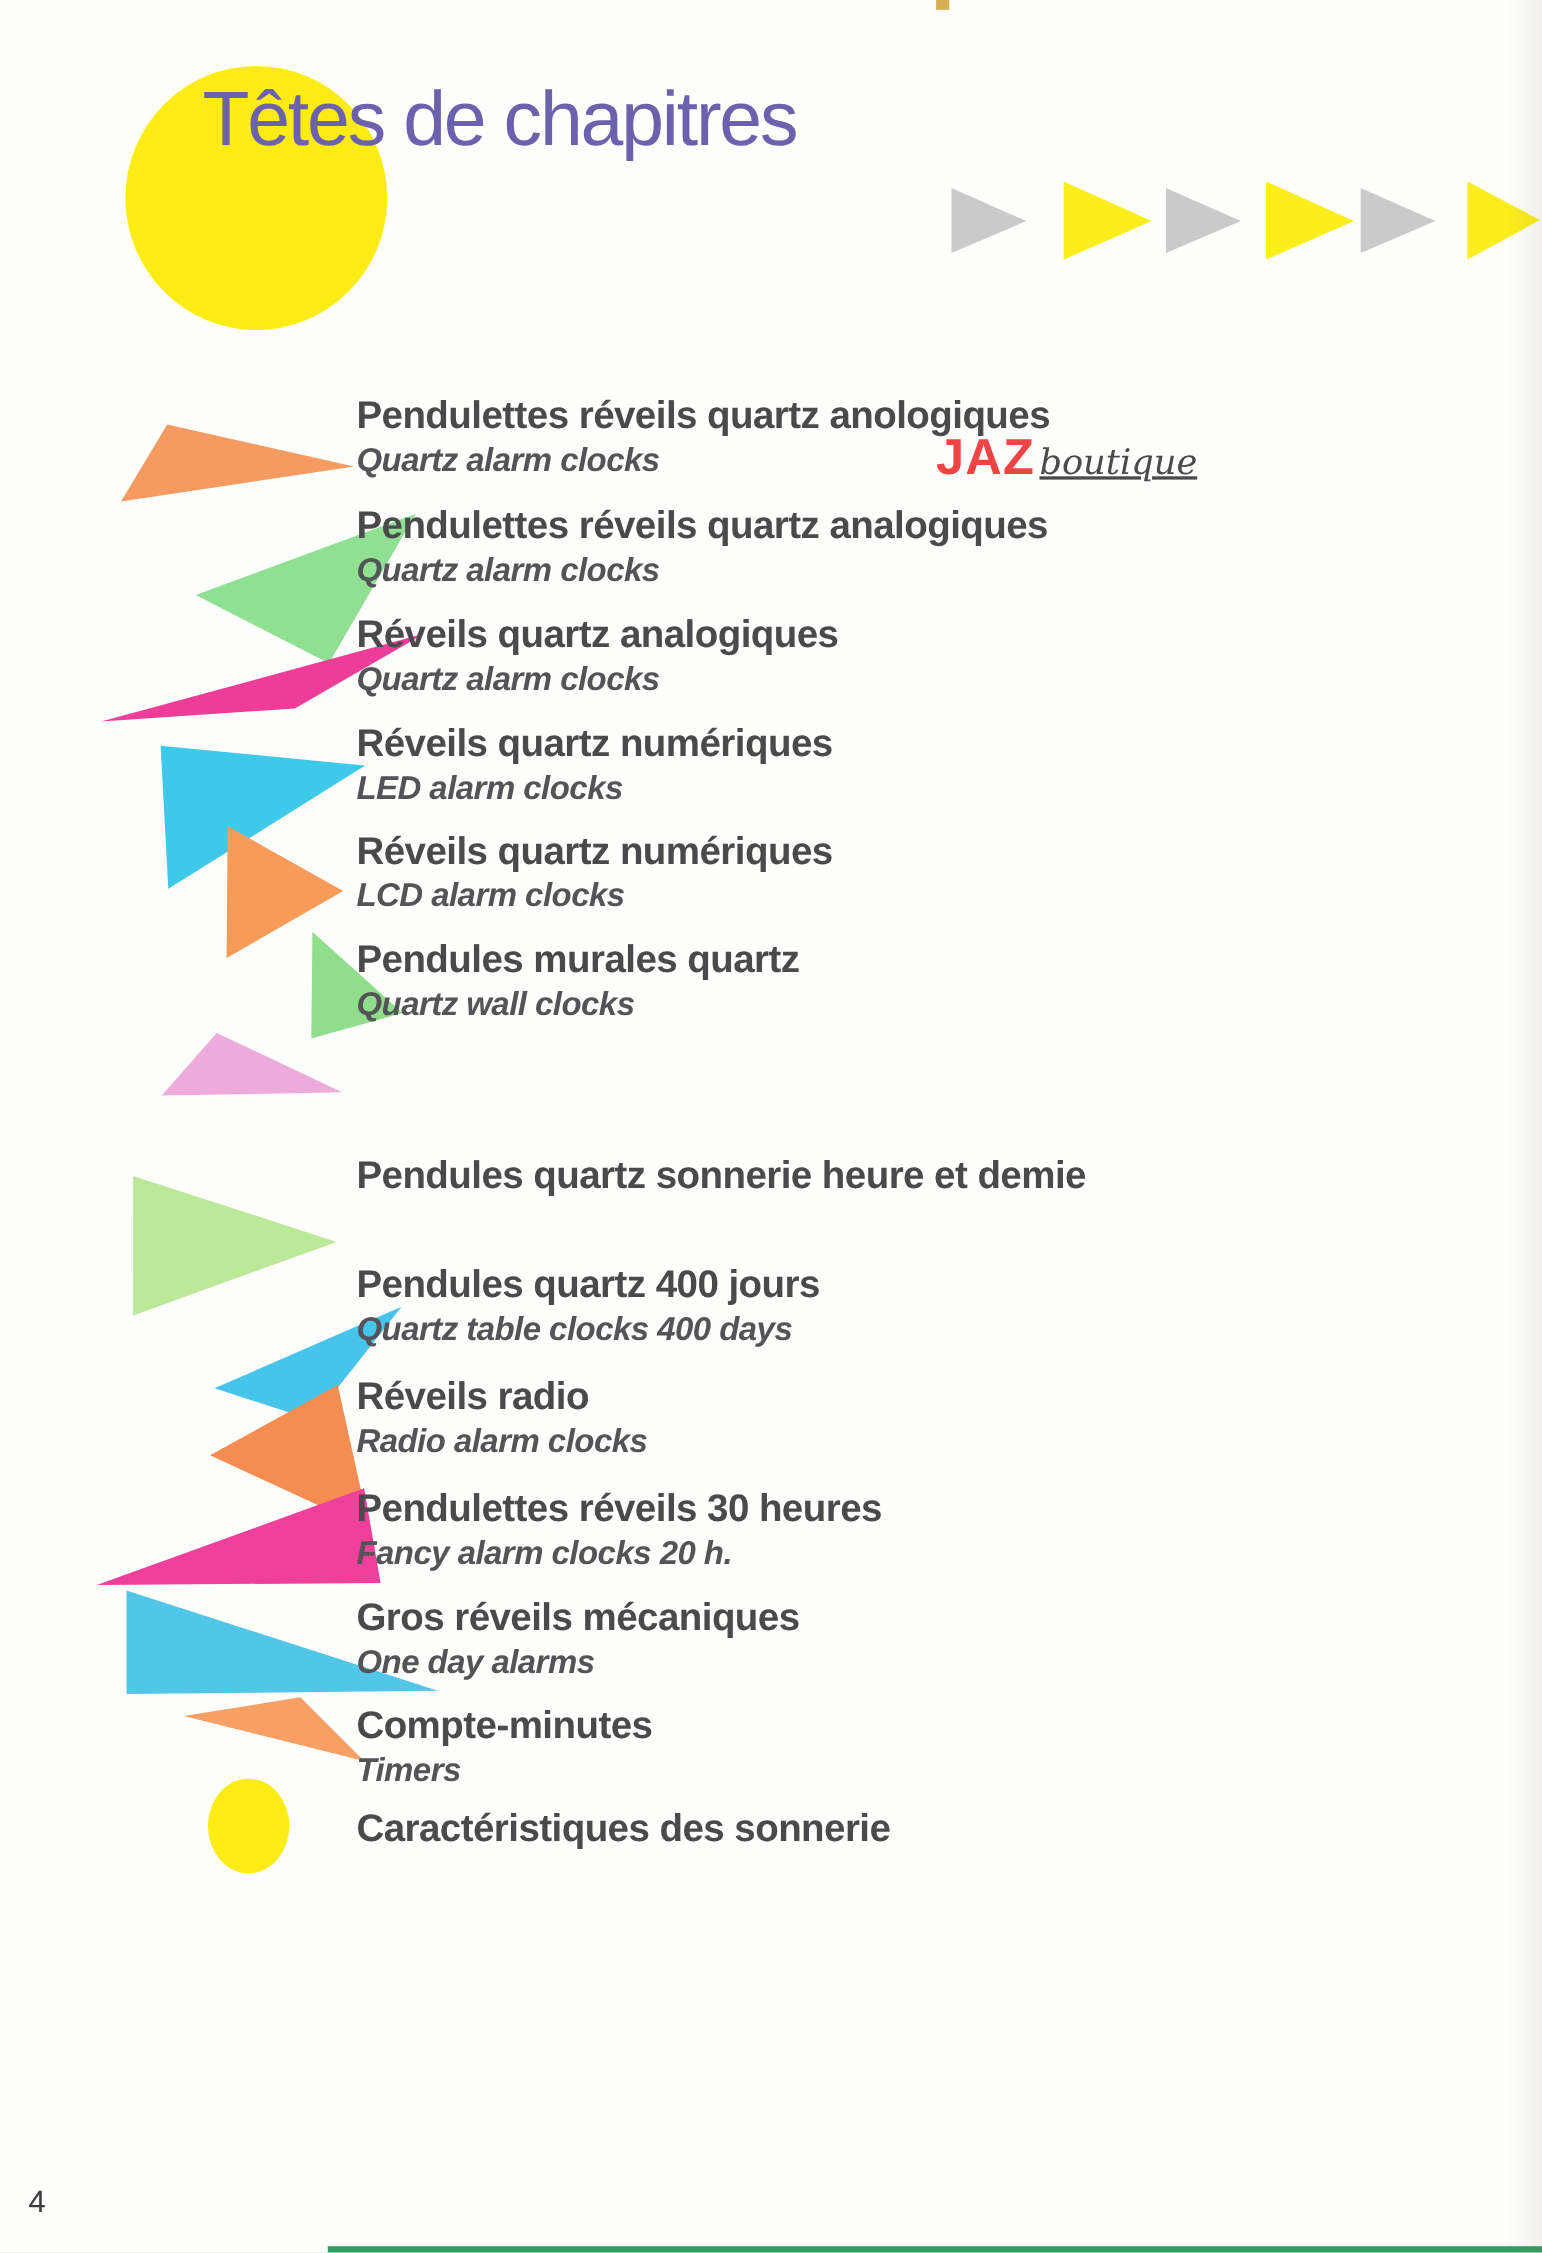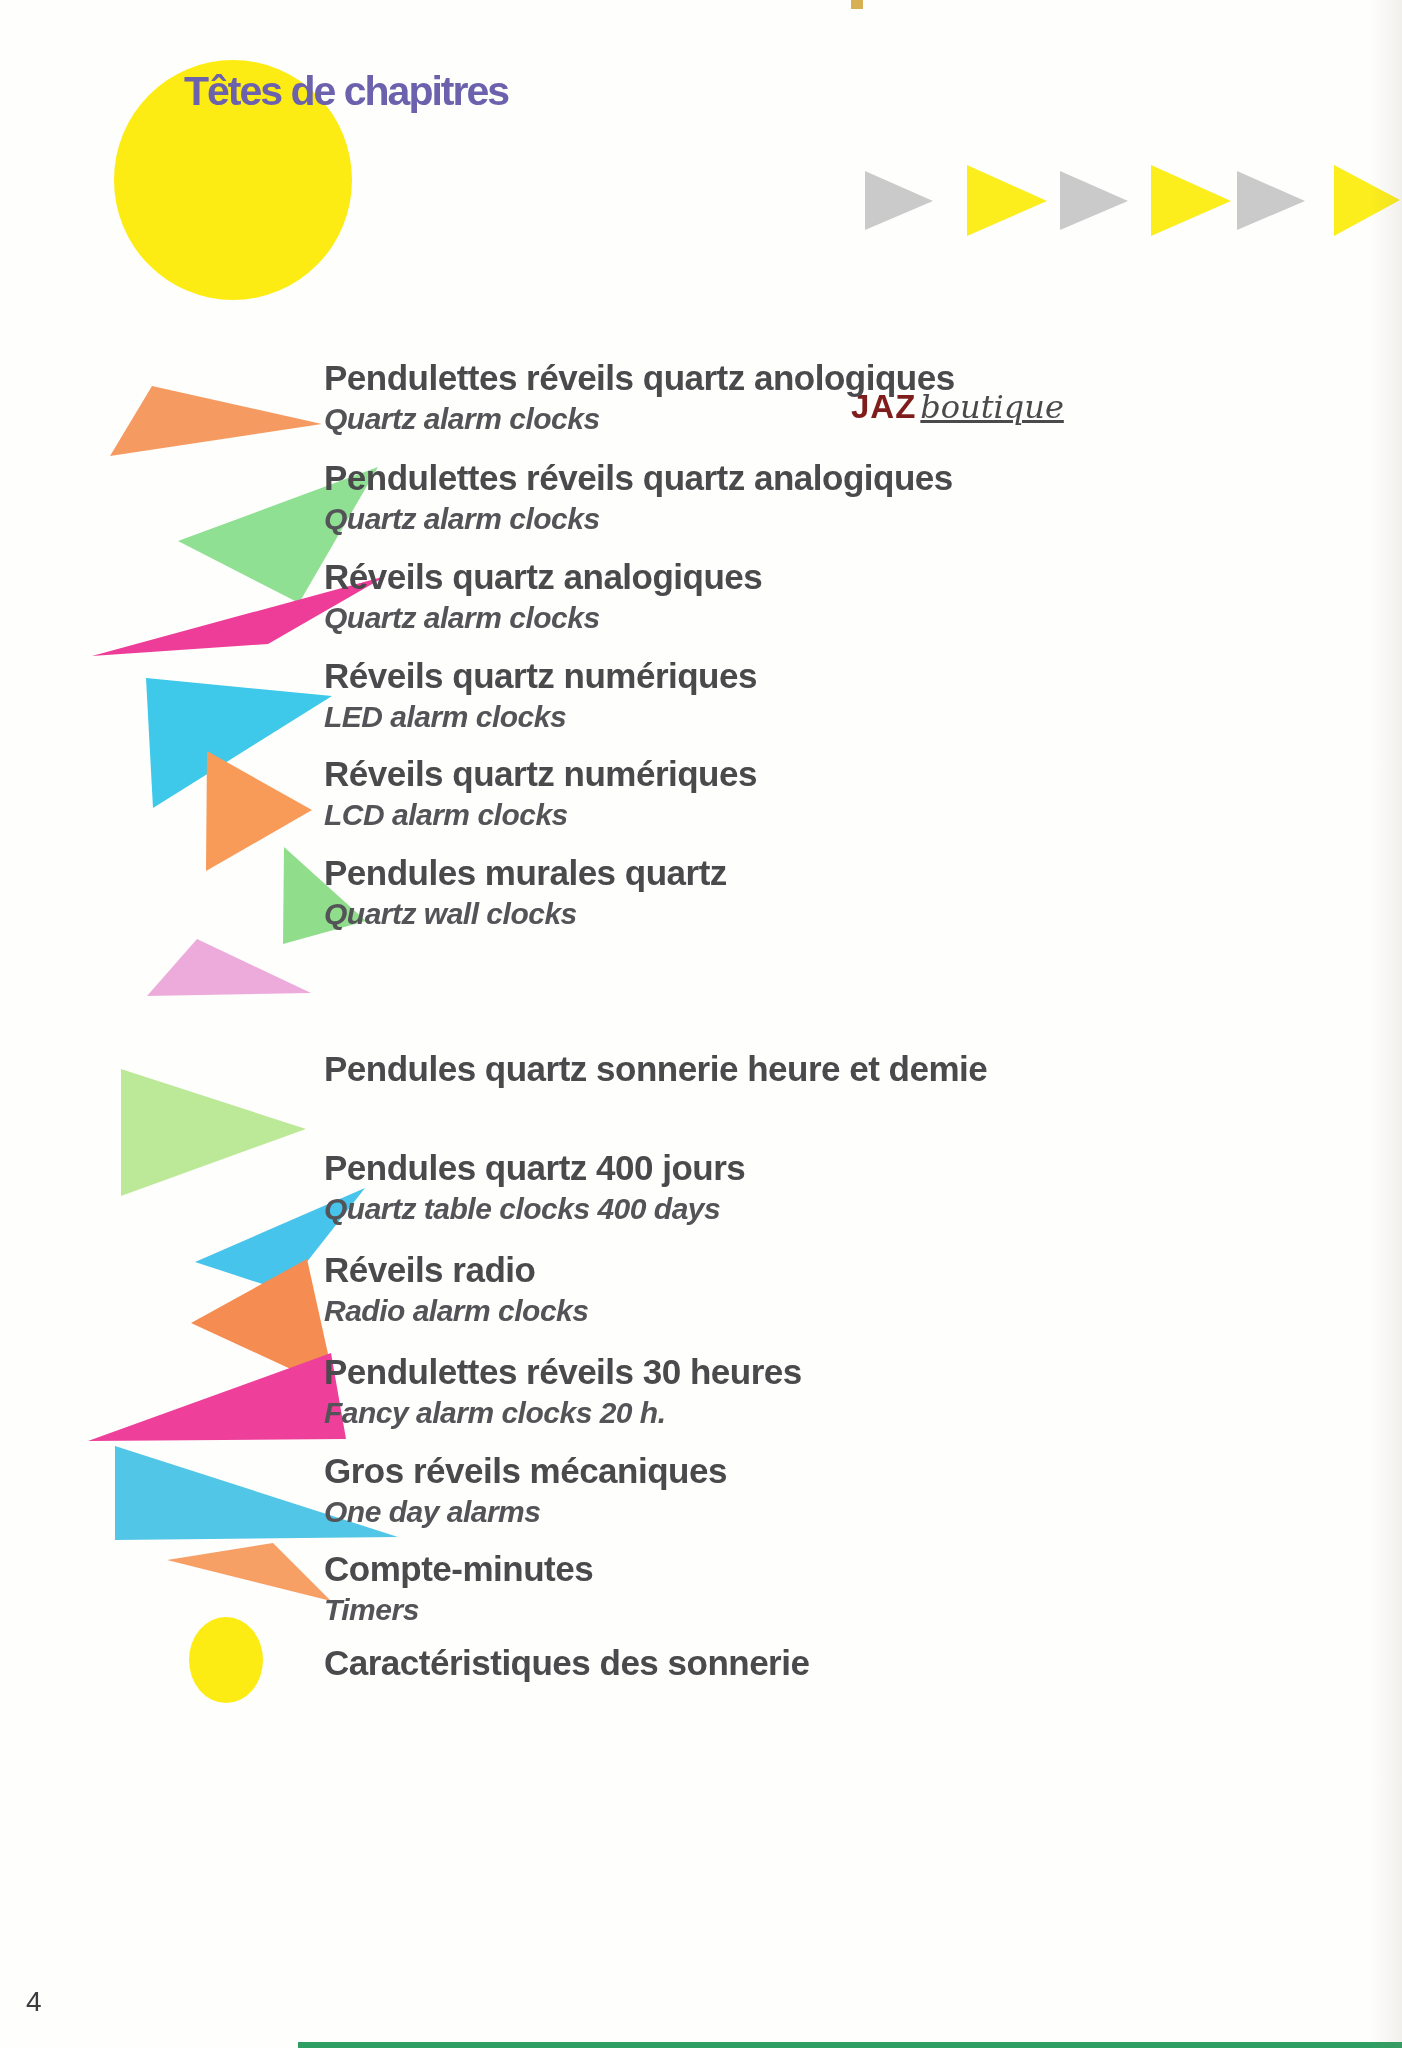--- a/index.html
+++ b/index.html
@@ -8,34 +8,34 @@
     font-family:"Liberation Sans",sans-serif;
   }
   .page::after{
     content:'';position:absolute;top:0;right:0;width:32px;height:100%;
     background:linear-gradient(to right, rgba(0,0,0,0), rgba(125,115,95,0.10));
     pointer-events:none;
   }
   .shapes{position:absolute;left:0;top:0;width:1402px;height:2048px;z-index:0;}
   .page-title{
     position:absolute;left:184px;top:68px;z-index:2;
-    font-size:41px;font-weight:bold;letter-spacing:-2px;color:#6c61ad;
+    font-size:70px;font-weight:normal;letter-spacing:-2px;color:#6c61ad;
     white-space:nowrap;
   }
   .entry{position:absolute;left:324px;z-index:2;}
   .entry-title{
     font-size:35px;font-weight:bold;color:#4a4a4d;letter-spacing:-0.5px;
     line-height:44px;white-space:nowrap;
   }
   .entry-subtitle{
     font-size:30px;font-weight:bold;font-style:italic;color:#545458;
     letter-spacing:-0.5px;line-height:38px;white-space:nowrap;
   }
   .brand{position:absolute;left:851px;top:388px;z-index:2;white-space:nowrap;}
-  .brand-name{font-size:33px;font-weight:bold;color:#7f1d1d;letter-spacing:1px;margin-top:21px;}
+  .brand-name{font-size:46px;font-weight:bold;color:#ef4444;letter-spacing:1px;margin-top:21px;}
   .brand-suffix{
     font-family:"DejaVu Serif",serif;font-style:italic;font-size:32px;color:#4a4a4d;margin-left:4px;text-decoration:underline;
   }
   .page-number{position:absolute;left:26px;top:1986px;z-index:2;font-size:28px;color:#3c3c3e;}
 </style>
 </head>
 <body>
 
 <div class="page">
 

